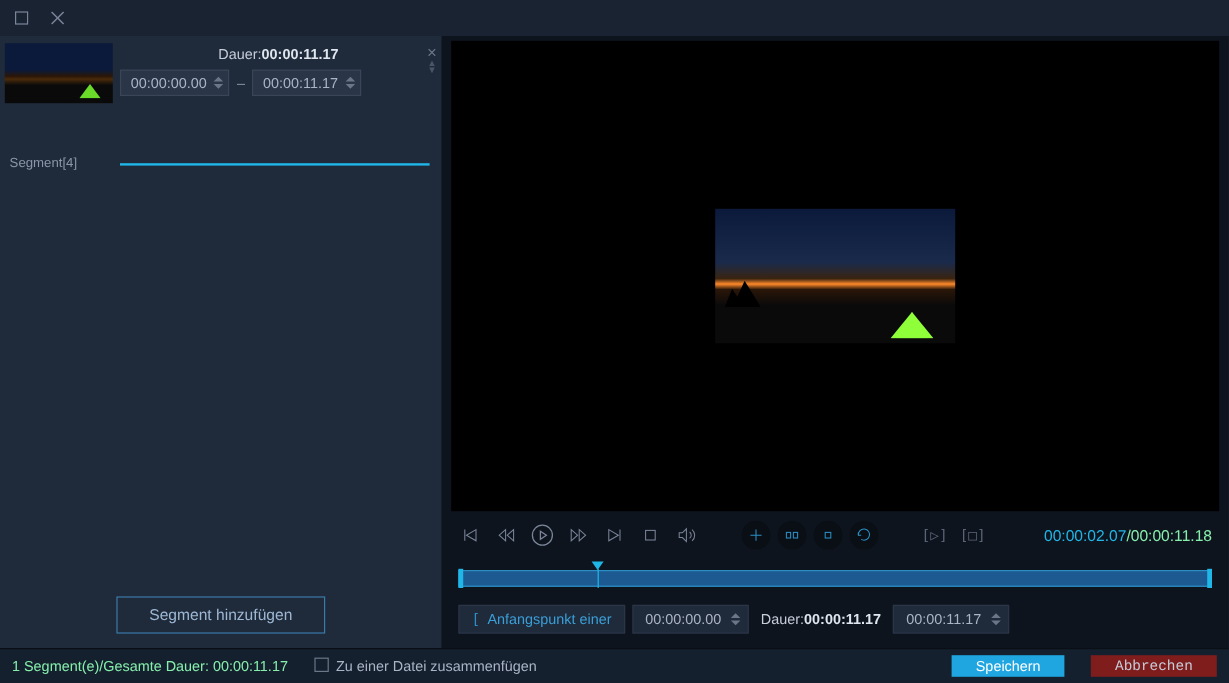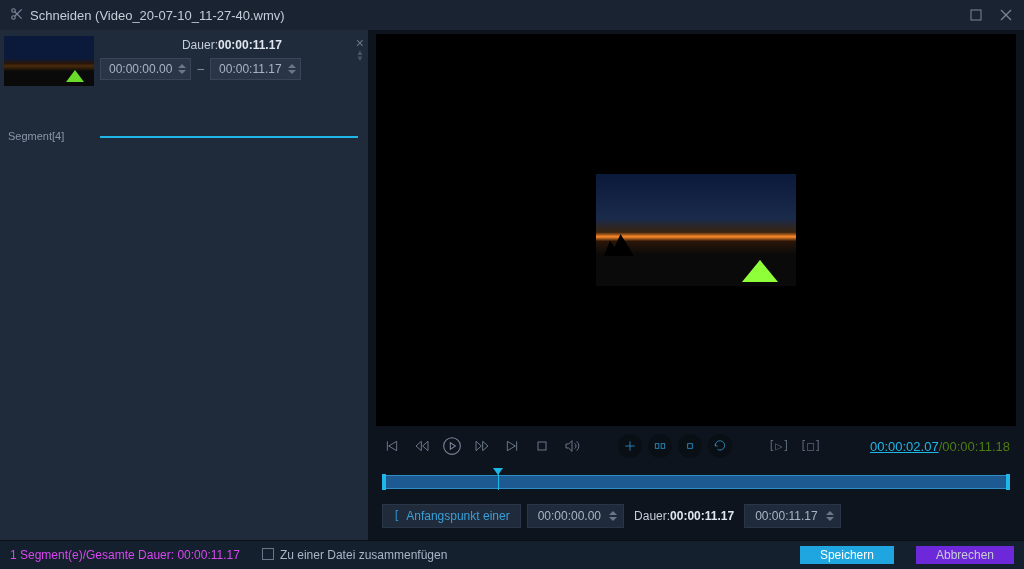--- a/index.html
+++ b/index.html
@@ -46,62 +46,51 @@
 .controls-row { display:flex; align-items:center; height:40px; gap:10px; padding: 0 6px; }
 .ctrl-group { display:flex; align-items:center; gap:10px; }
 .ctrl-btn { width:20px; height:20px; display:flex; align-items:center; justify-content:center; color:#7a8599; cursor:pointer; }
 .ctrl-btn svg { stroke:#7a8599; fill:none; stroke-width:1.3; }
 .plus-group { display:flex; gap:6px; }
 .round-btn { width:24px; height:24px; border-radius:50%; background:#0a0f16; display:flex; align-items:center; justify-content:center; cursor:pointer; }
 .round-btn svg { stroke:#2a8fc4; fill:none; stroke-width:1.5; }
 .bracket-btns { display:flex; gap:10px; }
 .bracket-btn { color:#5a6478; font-size:12px; cursor:pointer; font-family:monospace; }
 .time-readout { margin-left:auto; font-size:13px; }
-.time-readout .cur { color:#1fb6e8;text-decoration:underline; }
-.time-readout .tot { color:#4d7c0f; }
+.time-readout .cur { color:#1fb6e8; }
+.time-readout .tot { color:#86efac; }
 
 .timeline { height:24px; margin:4px 6px 10px 6px; position:relative; }
 .tl-track { position:absolute; inset:5px 0; background:#173455; border:1px solid #2a5a86; }
 .tl-fill { position:absolute; top:5px; bottom:5px; left:0; background:#1d5a92; border:1px solid #2a8fc4; }
 .tl-handle-l, .tl-handle-r { position:absolute; top:4px; bottom:4px; width:4px; background:#1fb6e8; }
 .tl-playhead { position:absolute; top:-2px; width:0; height:0; border-left:5px solid transparent; border-right:5px solid transparent; border-top:7px solid #1fb6e8; }
 .tl-playline { position:absolute; top:4px; bottom:4px; width:1px; background:#1fb6e8; }
 
 .point-row { display:flex; align-items:center; gap:6px; padding:0 6px 12px 6px; }
 .bracket-left, .bracket-right { background:#1f2a3a; border:1px solid #2a3548; height:24px; display:flex; align-items:center; padding:0 10px; color:#3a9fd8; font-size:12px; cursor:pointer; gap:6px; }
 .bracket-left .br, .bracket-right .br { color:#2a8fc4; font-family:monospace; }
 .ptime { background:#1f2a3a; border:1px solid #2a3548; height:24px; display:flex; align-items:center; padding:0 6px 0 10px; color:#aab4c5; font-size:12px; }
 .dauer-mid { font-size:12px; color:#c5cdd9; margin:0 4px; }
 .dauer-mid b { color:#e0e6ef; font-weight:bold; }
 
 
 .footer { height:29px; background:#14202e; display:flex; align-items:center; padding:0 10px; gap:22px; border-top: 1px solid #0a0f16; }
-.footer .status { color:#d946ef; font-size:12px; }
+.footer .status { color:#86efac; font-size:12px; }
 .footer .merge { display:flex; align-items:flex-start; gap:6px; color:#aab4c5; font-size:12px; cursor:pointer; }
 .footer .merge .cb { width:12px; height:12px; border:1px solid #6b7688; }
 .footer .spacer { flex:1; }
 .footer .btn { height:18px; padding:0 20px; border:none; font-size:12px; cursor:pointer; display:flex; align-items:center; }
 .footer .btn-primary { background:#1fa5e0; color:#fff; }
-.footer .btn-secondary { background:#6d28d9; color:#c5cdd9; }
+.footer .btn-secondary { background:#7f1d1d; color:#c5cdd9;font-family:Liberation Mono, monospace; }
 </style>
 </head>
 <body>
 
 <div class="titlebar">
-  <div class="title">
-    <span>
-      <svg width="14" height="14" viewBox="0 0 24 24">
-          <circle cx="6" cy="6" r="3" fill="none" stroke="#7a8599" stroke-width="2"></circle>
-          <circle cx="6" cy="18" r="3" fill="none" stroke="#7a8599" stroke-width="2"></circle>
-          <line x1="20" y1="4" x2="8.1" y2="15.9" stroke="#7a8599" stroke-width="2"></line>
-          <line x1="20" y1="20" x2="8.1" y2="8.1" stroke="#7a8599" stroke-width="2"></line>
-        </svg>
-    </span>
-    <span>Schneiden (Video_20-07-10_11-27-40.wmv)</span>
-  </div>
   <div class="win-controls">
     <span class="win-ctrl">
       <svg width="12" height="12" viewBox="0 0 12 12">
           <rect x="1" y="1" width="10" height="10" fill="none" stroke="#7a8599" stroke-width="1"></rect>
         </svg>
     </span>
     <span class="win-ctrl">
       <svg width="12" height="12" viewBox="0 0 12 12">
           <line x1="1" y1="1" x2="11" y2="11" stroke="#7a8599" stroke-width="1.3"></line>
           <line x1="11" y1="1" x2="1" y2="11" stroke="#7a8599" stroke-width="1.3"></line>
@@ -137,20 +126,21 @@
             <span class="spinners">
                 <span class="spin up"></span>
                 <span class="spin dn"></span>
               </span>
           </div>
         </div>
       </div>
     </div>
     <div class="seg-label">Segment[4]</div>
     <div class="seg-underline"></div>
+    <button class="add-segment">Segment hinzufügen</button>
   </div>
 
   <div class="right">
     <div class="preview">
       <div class="preview-img"></div>
     </div>
 
     <div class="controls-row">
       <div class="ctrl-group">
         <span class="ctrl-btn">

